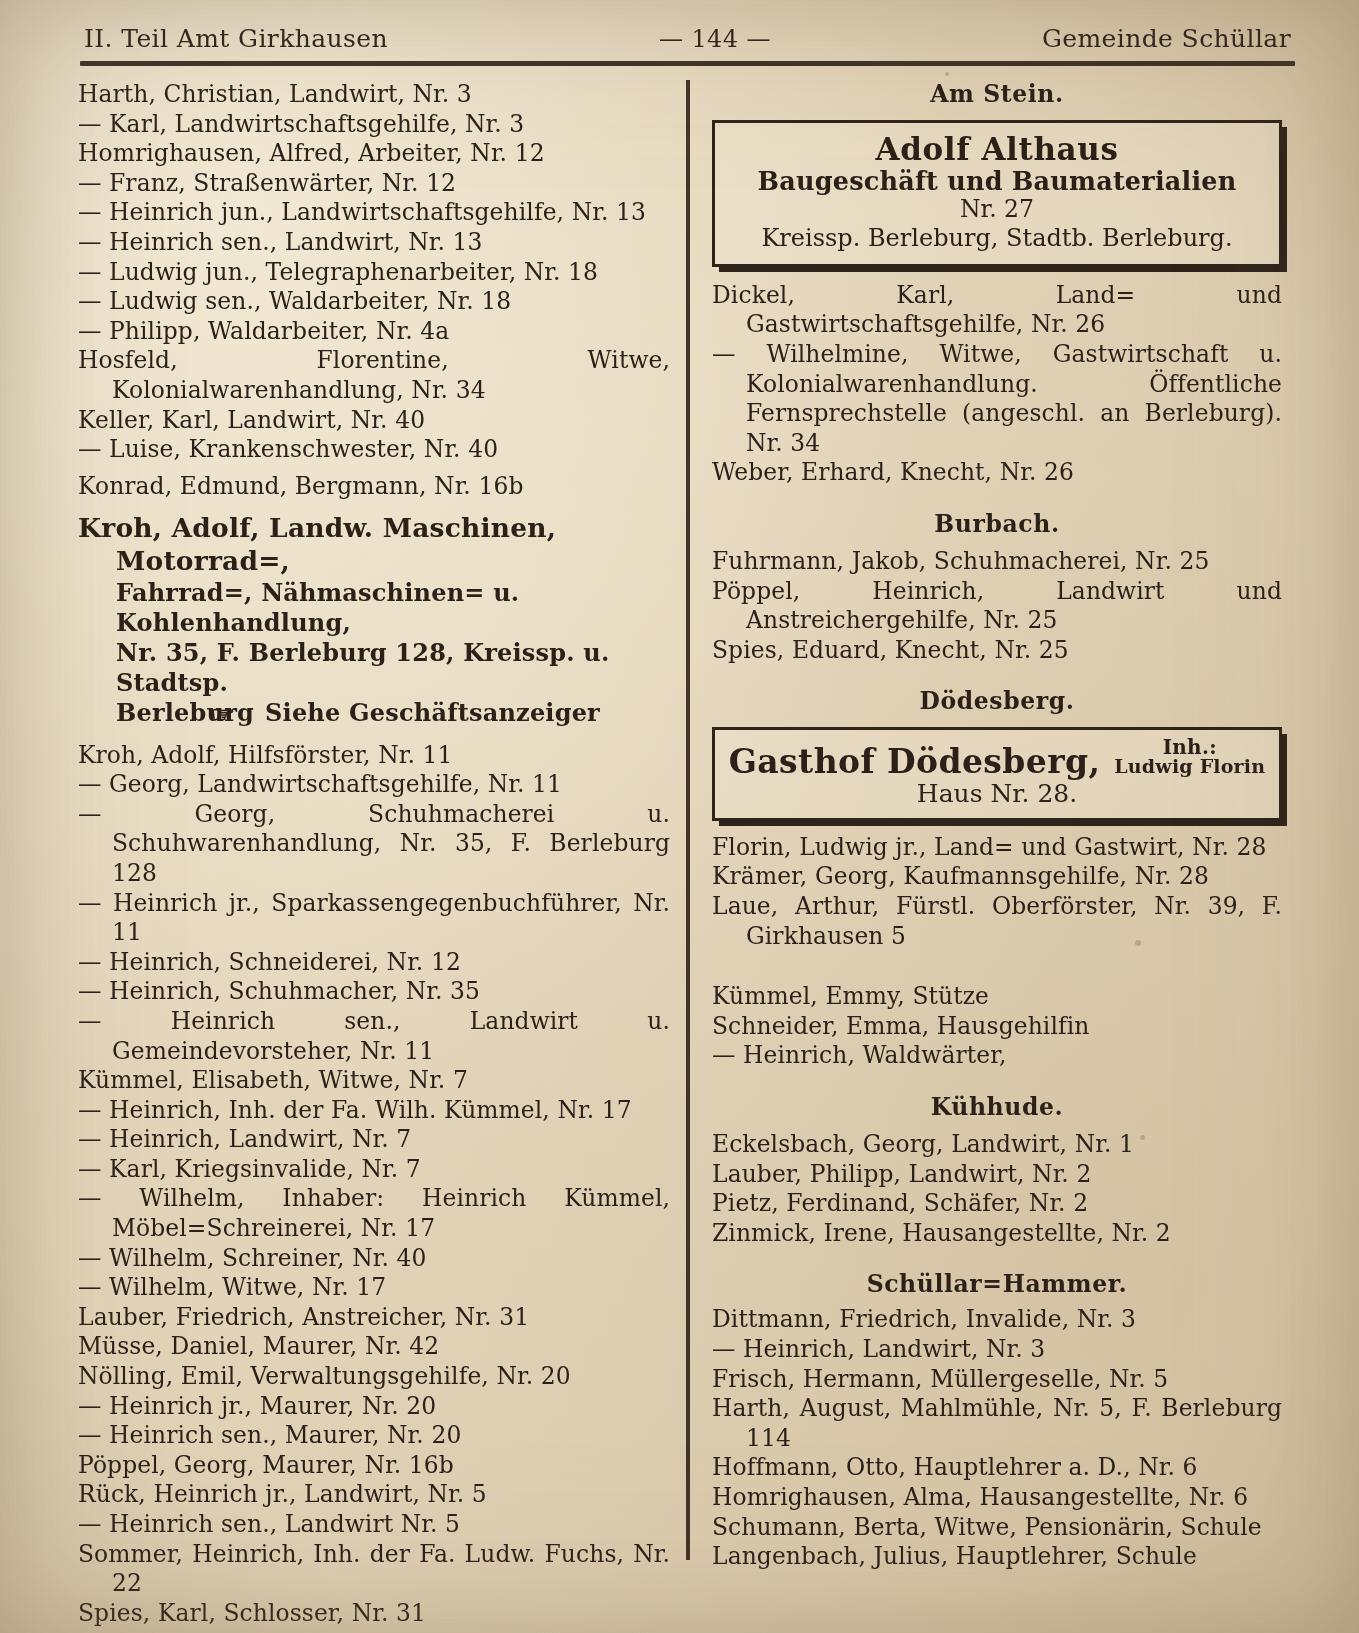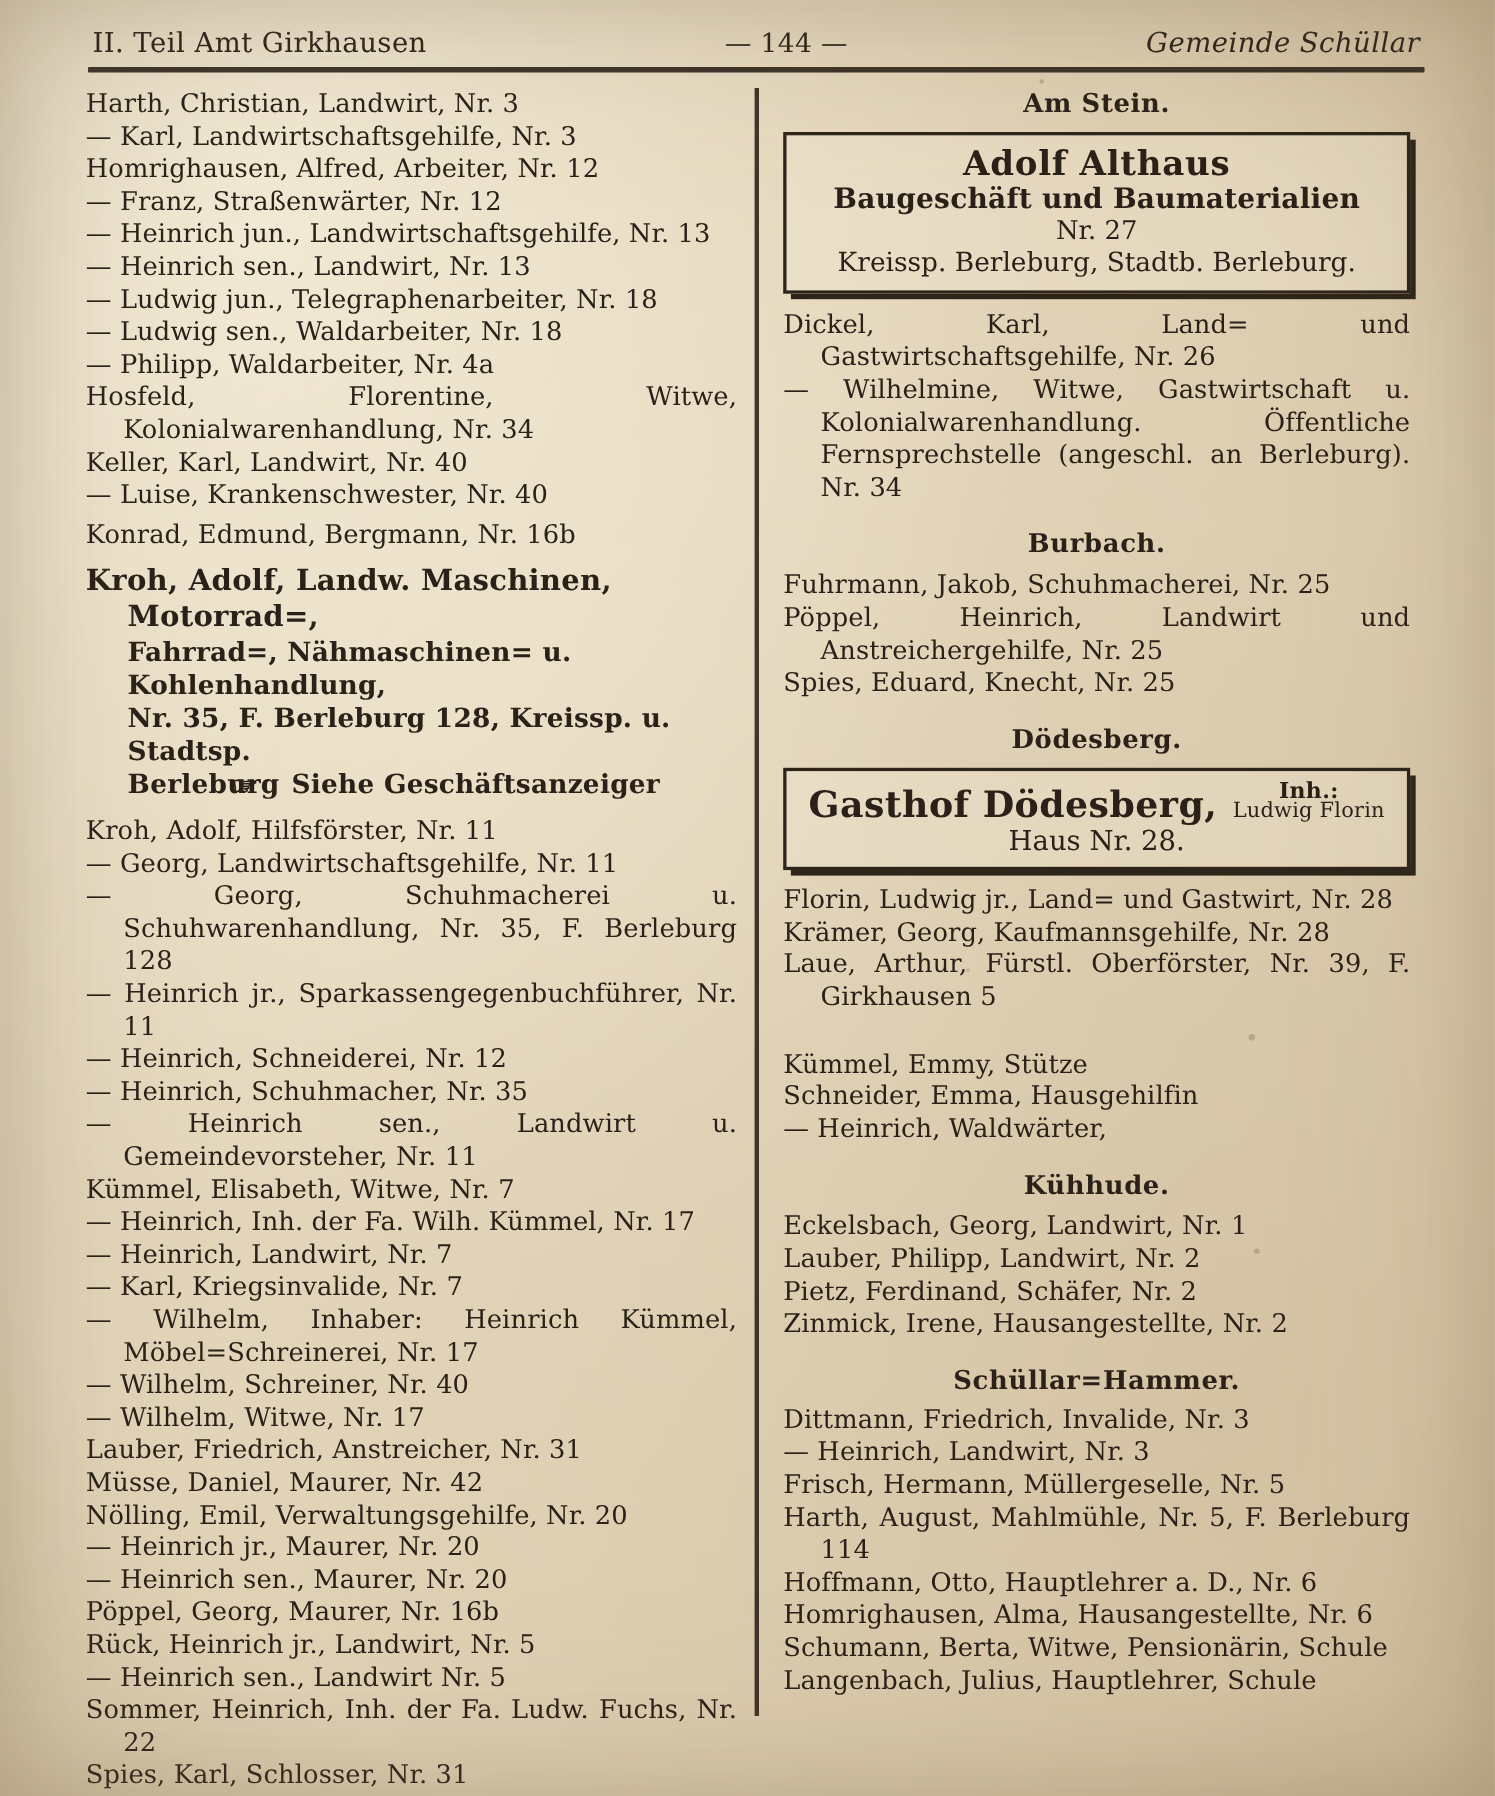--- a/index.html
+++ b/index.html
@@ -47,21 +47,21 @@
   .runhead {
     display: flex;
     align-items: baseline;
     justify-content: space-between;
     font-size: 25px;
     letter-spacing: 0.4px;
     padding: 10px 6px 2px 6px;
   }
   .runhead .rh-left { white-space: nowrap; }
   .runhead .rh-center { white-space: nowrap; font-size: 24px; }
-  .runhead .rh-right { white-space: nowrap; font-style: italic; }
+  .runhead .rh-right { white-space: nowrap; }
   .rule {
     height: 5px;
     background: #2e241a;
     margin: 6px 2px 0 2px;
     border-radius: 1px;
     opacity: 0.92;
   }
 
   
   .columns {
@@ -190,21 +190,21 @@
     padding-bottom: 3px;
   }
   .gasthof-inh .inh-label {
     display: block;
     font-weight: bold;
     font-size: 20px;
     letter-spacing: 0.3px;
   }
   .gasthof-inh .inh-name {
     display: block;
-    font-weight: normal;
+    font-weight: bold;
     font-size: 19px;
     letter-spacing: 0.2px;
   }
   .gasthof-haus {
     font-size: 25px;
     line-height: 1.1;
     margin-top: 1px;
   }
 
   
@@ -307,20 +307,21 @@
         <div class="ad-l2">Baugeschäft und Baumaterialien</div>
         <div class="ad-l3">Nr. 27</div>
         <div class="ad-l4">Kreissp. Berleburg, Stadtb. Berleburg.</div>
       </div>
 
       <div style="height:14px"></div>
 
       <div>
         <div class="entry justified">Dickel, Karl, Land= und Gastwirtschaftsgehilfe, Nr. 26</div>
         <div class="entry justified sub">— Wilhelmine, Witwe, Gastwirtschaft u. Kolonialwarenhandlung. Öffentliche Fernsprechstelle (angeschl. an Berleburg). Nr. 34</div>
+        <div class="entry justified">Weber, Erhard, Knecht, Nr. 26</div>
       </div>
 
       <div class="gap-lg"></div>
 
       <div class="place-head">Burbach.</div>
       <div style="height:9px"></div>
       <div>
         <div class="entry justified">Fuhrmann, Jakob, Schuhmacherei, Nr. 25</div>
         <div class="entry justified">Pöppel, Heinrich, Landwirt und Anstreichergehilfe, Nr. 25</div>
         <div class="entry justified">Spies, Eduard, Knecht, Nr. 25</div>

